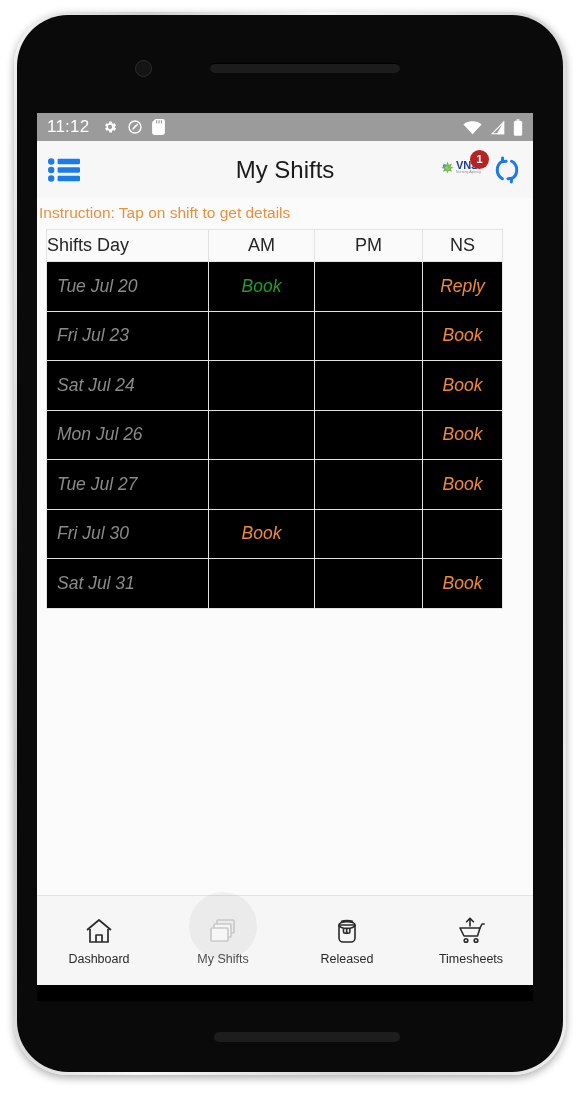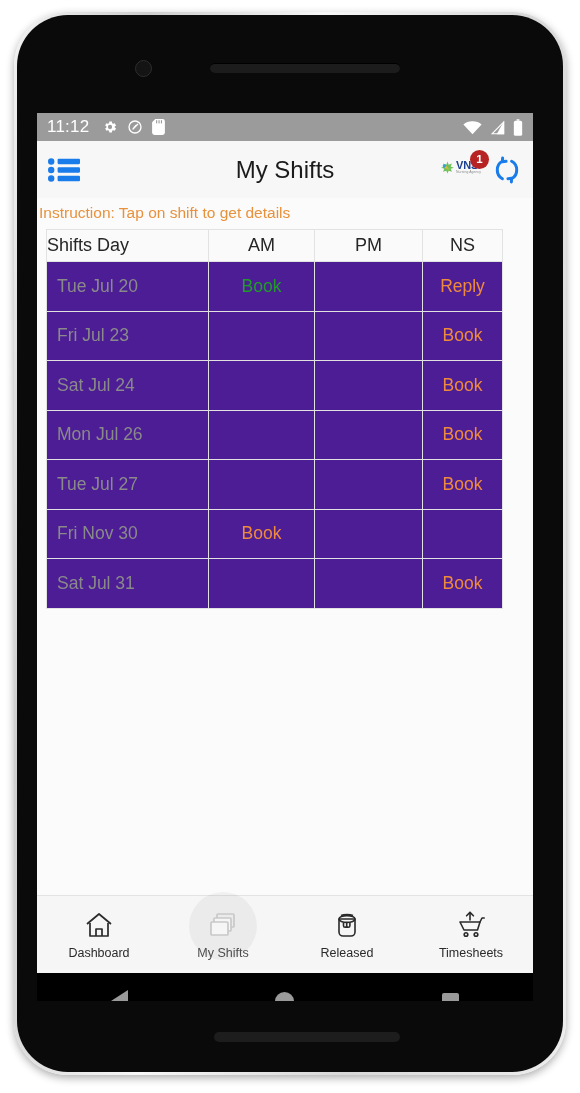--- a/index.html
+++ b/index.html
@@ -117,44 +117,45 @@
   .shift-table thead th {
     background: #fafafa;
     font-size: 18px;
     color: #262626;
     height: 32px;
     text-align: center;
   }
   .shift-table thead th.col-day { text-align: left; }
   .shift-table tbody td {
     height: 49.5px;
-    background: #4c1d95;
+    background: #000000;
     font-size: 17.5px;
     text-align: center;
     vertical-align: middle;
+    font-style: italic;
   }
   .shift-table tbody td.cell-day {
     color: #8a8a8a;
     text-align: left;
     padding-left: 10px;
   }
   .act { cursor: pointer; }
   .act-green  { color: #1f9d27; }
   .act-orange { color: #ef8a3c; }
   .page-rest { background: #fbfbfb; flex: 1; }
 
   .content-area {
     height: 697px;
     background: #fbfbfb;
     display: flex; flex-direction: column;
   }
 
   
   .tab-bar {
-    height: 78px;
+    height: 90px;
     background: #f6f6f6;
     border-top: 1px solid #e3e3e3;
     display: flex;
     position: relative;
   }
   .tab {
     flex: 1;
     display: flex; flex-direction: column;
     align-items: center; justify-content: center;
     gap: 6px;
@@ -301,21 +302,21 @@
                 <td></td>
                 <td><span class="act act-orange">Book</span></td>
               </tr>
               <tr>
                 <td class="cell-day">Tue Jul 27</td>
                 <td></td>
                 <td></td>
                 <td><span class="act act-orange">Book</span></td>
               </tr>
               <tr>
-                <td class="cell-day">Fri Nov 30</td>
+                <td class="cell-day">Fri Jul 30</td>
                 <td><span class="act act-orange">Book</span></td>
                 <td></td>
                 <td></td>
               </tr>
               <tr>
                 <td class="cell-day">Sat Jul 31</td>
                 <td></td>
                 <td></td>
                 <td><span class="act act-orange">Book</span></td>
               </tr>

